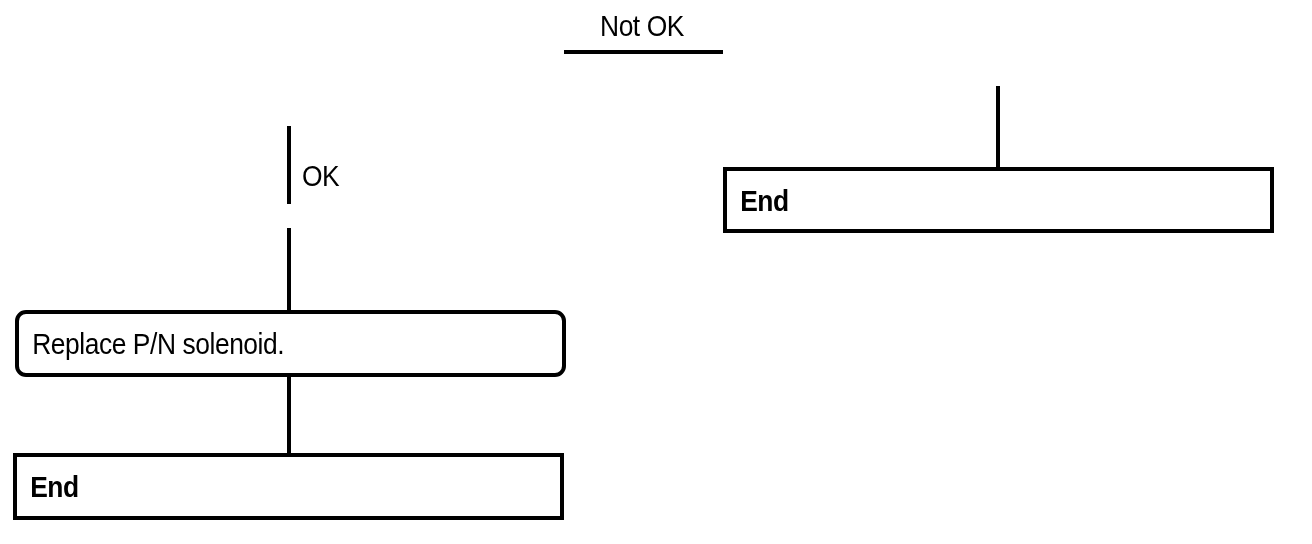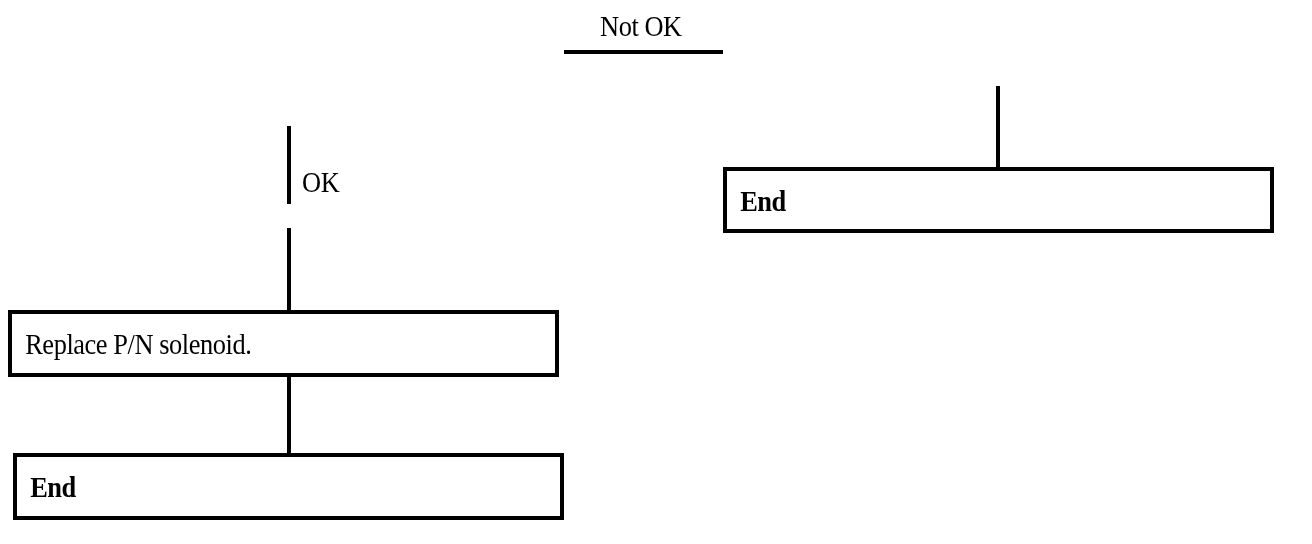--- a/index.html
+++ b/index.html
@@ -5,21 +5,21 @@
   html, body {
     margin: 0;
     padding: 0;
     background: #ffffff;
   }
   .canvas {
     position: relative;
     width: 1312px;
     height: 523px;
     background: #ffffff;
-    font-family: Liberation Serif, serif;
+    font-family: Liberation Sans, sans-serif;
     color: #000000;
     overflow: hidden;
   }
   .node {
     position: absolute;
     background: #ffffff;
     border: 4px solid #000000;
     box-sizing: border-box;
     display: flex;
     align-items: center;
@@ -75,31 +75,31 @@
 
   <div class="connector" style="left:564px; top:50px; width:159px; height:4px;"></div>
   <div class="connector" style="left:996px; top:86px; width:4px; height:81px;"></div>
   <div class="connector" style="left:287px; top:126px; width:4px; height:78px;"></div>
   <div class="connector" style="left:287px; top:228px; width:4px; height:82px;"></div>
   <div class="connector" style="left:287px; top:377px; width:4px; height:76px;"></div>
 
   <div class="edge-label" style="left:600px; top:10px;">
     <span class="txt">Not OK</span>
   </div>
-  <div class="edge-label" style="left:302px; top:166px;">
+  <div class="edge-label" style="left:302px; top:160px;">
     <span class="txt">OK</span>
   </div>
 
 
 
   <div class="node" style="left:723px; top:167px; width:551px; height:66px;">
     <span class="txt bold pad15">End</span>
   </div>
 
-  <div class="node" style="left:8px; top:310px; width:551px; height:67px;">
+  <div class="node" style="left:15px; top:310px; width:551px; height:67px;border-radius:11px;">
     <span class="txt pad15">Replace P/N solenoid.</span>
   </div>
 
   <div class="node" style="left:13px; top:453px; width:551px; height:67px;">
     <span class="txt bold pad15">End</span>
   </div>
 
 </div>
 
 </body></html>

